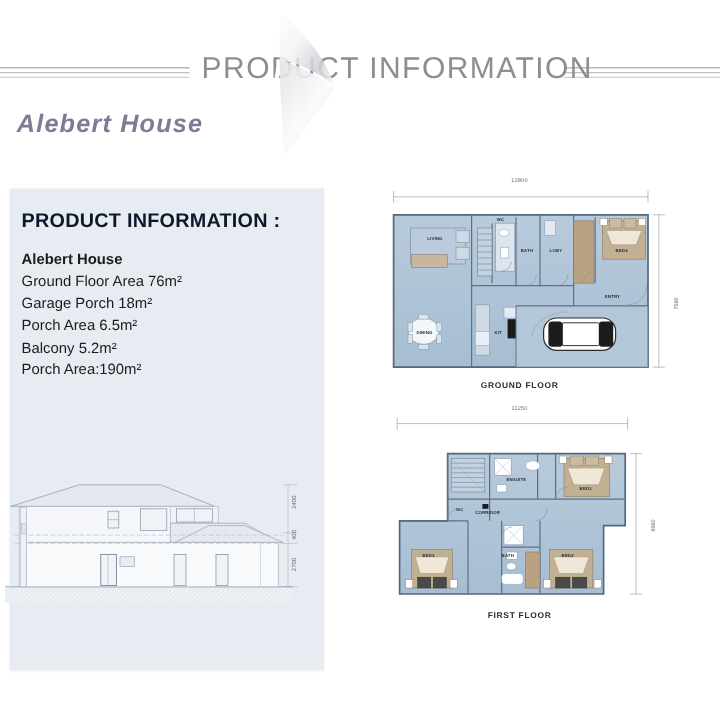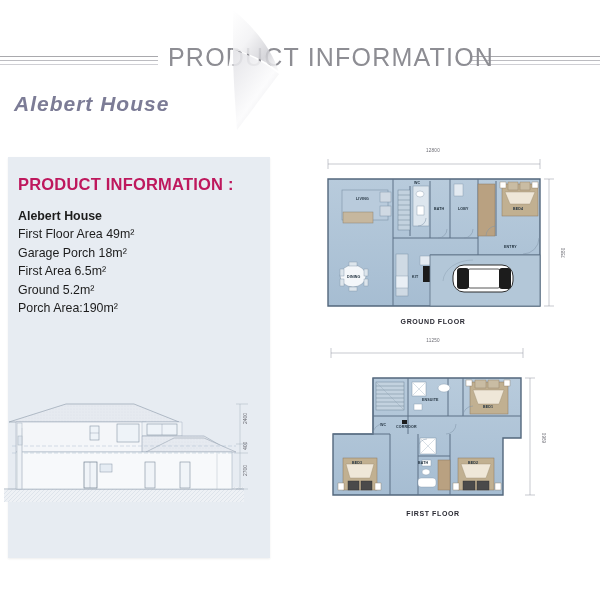--- a/index.html
+++ b/index.html
@@ -55,21 +55,21 @@
   
   #left-panel {
     position:absolute; left:8px; top:157px; width:262px; height:401px;
     background:#e7ecf2;
     box-shadow:0 1px 2px rgba(0,0,0,0.07);
   }
   #info-box {
     position:absolute; left:18px; top:175px; width:245px;
   }
   #info-heading {
-    font-size:16.5px; font-weight:bold; color:#be185d;
+    font-size:16.5px; font-weight:bold; color:#0f172a;
     letter-spacing:0.2px; white-space:nowrap;
   }
   #info-list { margin-top:13px; }
   #info-list .line {
     font-size:12.4px; color:#1c1c1c; line-height:18.4px;
     white-space:nowrap;
   }
   #info-list .line.strong { font-weight:bold; }
 
   
@@ -142,24 +142,24 @@
     <path d="M57,38 L60,122 L44,104 Z" fill="#ffffff" opacity="0.95"></path>
   </svg>
 </div>
 
 <div id="left-panel"></div>
 
 <div id="info-box">
   <div id="info-heading">PRODUCT INFORMATION :</div>
   <div id="info-list">
     <div class="line strong">Alebert  House</div>
-    <div class="line">First Floor Area 49m²</div>
+    <div class="line">Ground Floor Area 76m²</div>
     <div class="line">Garage Porch 18m²</div>
-    <div class="line">First Area 6.5m²</div>
-    <div class="line">Ground 5.2m²</div>
+    <div class="line">Porch Area 6.5m²</div>
+    <div class="line">Balcony 5.2m²</div>
     <div class="line">Porch Area:190m²</div>
   </div>
 </div>
 
 <svg id="elevation" viewBox="0 0 262 120">
   <defs>
     <pattern id="roofHatch" width="3" height="3" patternUnits="userSpaceOnUse">
       <rect width="3" height="3" fill="#e6eaf0"></rect>
       <circle cx="1" cy="1" r="0.35" fill="#c2cbd6"></circle>
     </pattern>

